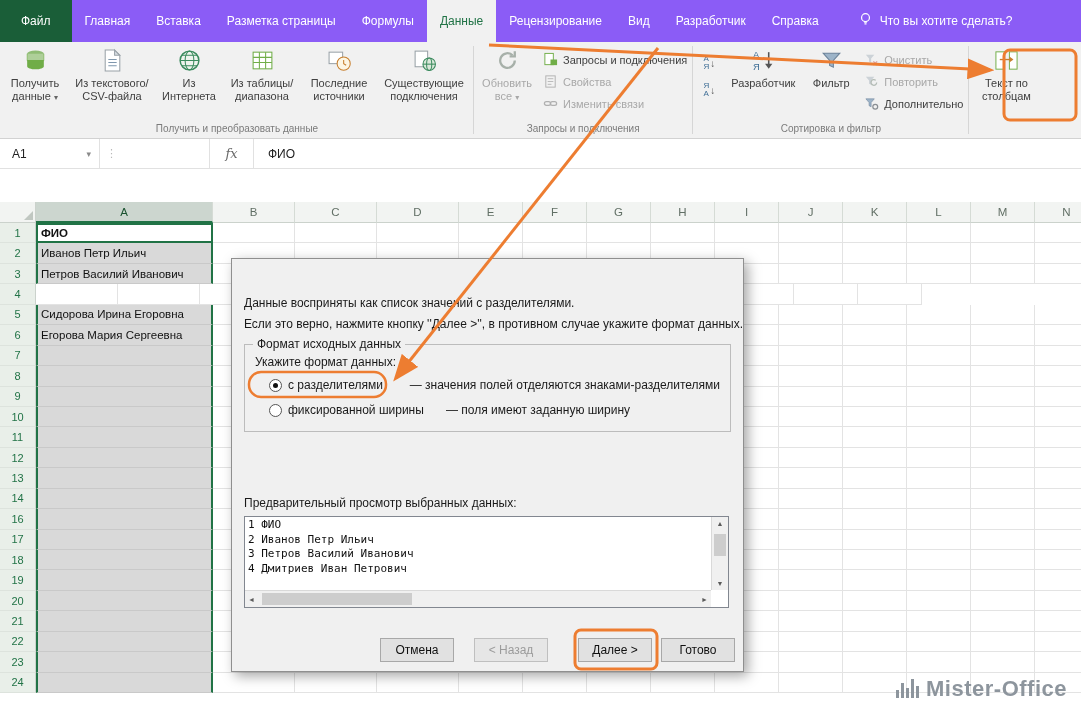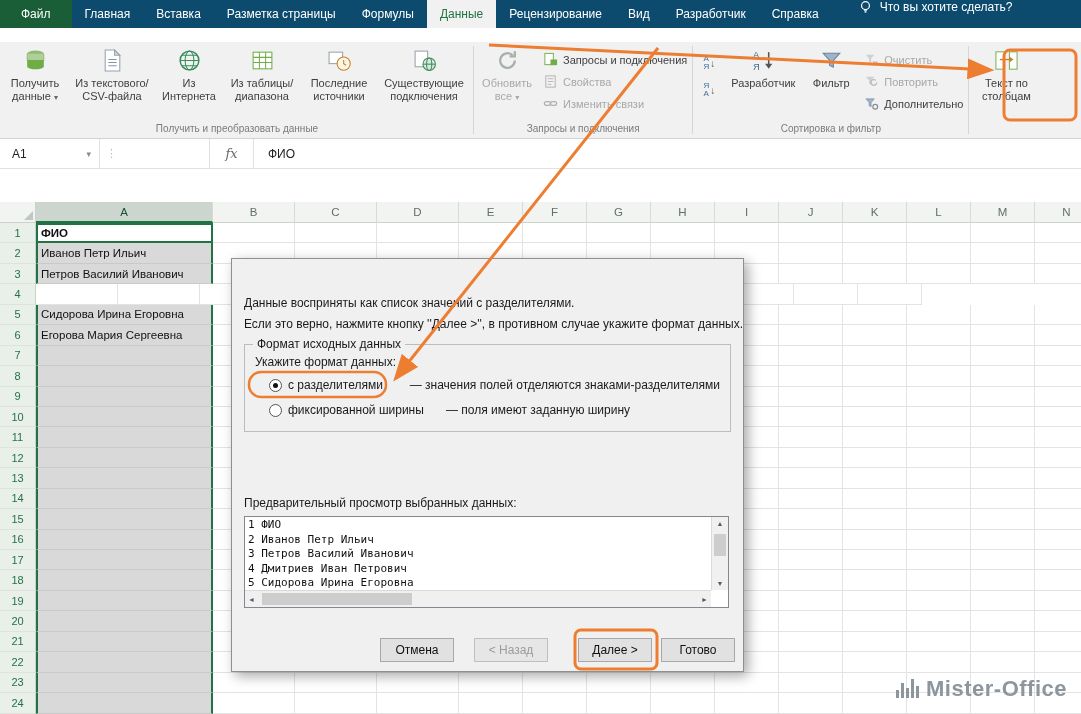--- a/index.html
+++ b/index.html
@@ -1,26 +1,26 @@
 <!DOCTYPE html>
 <html><head>
 <meta charset="utf-8">
 <style>
   * { box-sizing: border-box; margin: 0; padding: 0; }
   html,body { width: 1081px; height: 714px; }
   body { font-family: "Liberation Sans", "DejaVu Sans", sans-serif; overflow: hidden; background:#fff; }
   #page { position: relative; width: 1081px; height: 714px; overflow: hidden; background:#fff; }
 
   
-  .tabbar { position:absolute; top:0; left:0; right:0; height:28px; background:#0c4a6e; display:flex; align-items:stretch; }
+  .tabbar { position:absolute; top:0; left:0; right:0; height:42px; background:#8b5cf6; display:flex; align-items:stretch; }
   .tabs-container { display:flex; align-items:stretch; }
   .tab { display:flex; align-items:center; padding:0 13px; color:#fff; font-size:12px; white-space:nowrap; cursor:default; }
   .tab.file { background:#1a5e38; padding:0 21px; }
   .tab.active { background:#f1f1f1; color:#217346; }
-  .tellme { display:flex; gap:7px; color:#fff; font-size:12px; margin-left:26px; white-space:nowrap; }
+  .tellme { display:flex; align-items:center; gap:7px; color:#fff; font-size:12px; margin-left:26px; white-space:nowrap; }
 
   
   .ribbon { position:absolute; top:42px; left:0; right:0; height:97px; background:#f1f1f1; border-bottom:1px solid #d2d2d2; display:flex; align-items:stretch; padding:0 2px; }
   .rgroup { display:flex; flex-direction:column; }
   .rgc { flex:1; display:flex; align-items:flex-start; padding-top:3px; }
   .rgl { height:16px; line-height:14px; font-size:10px; color:#7b7b7b; text-align:center; white-space:nowrap; }
   .rsep { width:1px; background:#d6d6d6; margin:4px 1px; }
   .bigbtn { height:74px; display:flex; flex-direction:column; align-items:center; justify-content:flex-start; padding:3px 3px 0; font-size:11px; color:#404040; text-align:center; cursor:default; }
   .bigbtn svg { width:25px; height:25px; margin-bottom:2px; flex:none; }
   .lbl { white-space:pre-line; line-height:1.18; }
@@ -565,37 +565,20 @@
           <div class="cell" style="width: 64px;"></div>
           <div class="cell" style="width: 64px;"></div>
           <div class="cell" style="width: 64px;"></div>
           <div class="cell" style="width: 64px;"></div>
           <div class="cell" style="width: 64px;"></div>
           <div class="cell" style="width: 64px;"></div>
           <div class="cell" style="width: 64px;"></div>
           <div class="cell" style="width: 64px;"></div>
         </div>
         <div class="grow">
-          <div class="rh">15</div>
-          <div class="cell acol" style="width: 177px;"></div>
-          <div class="cell" style="width: 82px;"></div>
-          <div class="cell" style="width: 82px;"></div>
-          <div class="cell" style="width: 82px;"></div>
-          <div class="cell" style="width: 64px;"></div>
-          <div class="cell" style="width: 64px;"></div>
-          <div class="cell" style="width: 64px;"></div>
-          <div class="cell" style="width: 64px;"></div>
-          <div class="cell" style="width: 64px;"></div>
-          <div class="cell" style="width: 64px;"></div>
-          <div class="cell" style="width: 64px;"></div>
-          <div class="cell" style="width: 64px;"></div>
-          <div class="cell" style="width: 64px;"></div>
-          <div class="cell" style="width: 64px;"></div>
-        </div>
-        <div class="grow">
           <div class="rh">16</div>
           <div class="cell acol" style="width: 177px;"></div>
           <div class="cell" style="width: 82px;"></div>
           <div class="cell" style="width: 82px;"></div>
           <div class="cell" style="width: 82px;"></div>
           <div class="cell" style="width: 64px;"></div>
           <div class="cell" style="width: 64px;"></div>
           <div class="cell" style="width: 64px;"></div>
           <div class="cell" style="width: 64px;"></div>
           <div class="cell" style="width: 64px;"></div>
@@ -759,21 +742,21 @@
         </div>
         <div class="radiorow">
           <span class="radio"></span>
           <span class="rlabel">фиксированной ширины</span>
           <span class="rdesc">— поля имеют заданную ширину</span>
         </div>
       </div>
 
       <div class="pvlabel">Предварительный просмотр выбранных данных:</div>
       <div class="pvbox">
-        <div class="pvlines"><div>1 ФИО</div><div>2 Иванов Петр Ильич</div><div>3 Петров Василий Иванович</div><div>4 Дмитриев Иван Петрович</div><div>5 Сидорова Ирина Егоровна</div></div>
+        <div class="pvlines"><div>1 ФИО</div><div>2 Иванов Петр Ильич</div><div>3 Петров Василий Иванович</div><div>4 Дмитриев Иван Петрович</div></div>
         <div class="vsb">
           <span class="sbarrow">▲</span>
           <span class="sbarrow">▼</span>
         </div>
         <div class="vthumb"></div>
         <div class="hsb">
           <span class="sbarrow">◄</span>
           <span class="sbarrow">►</span>
         </div>
         <div class="hthumb"></div>

